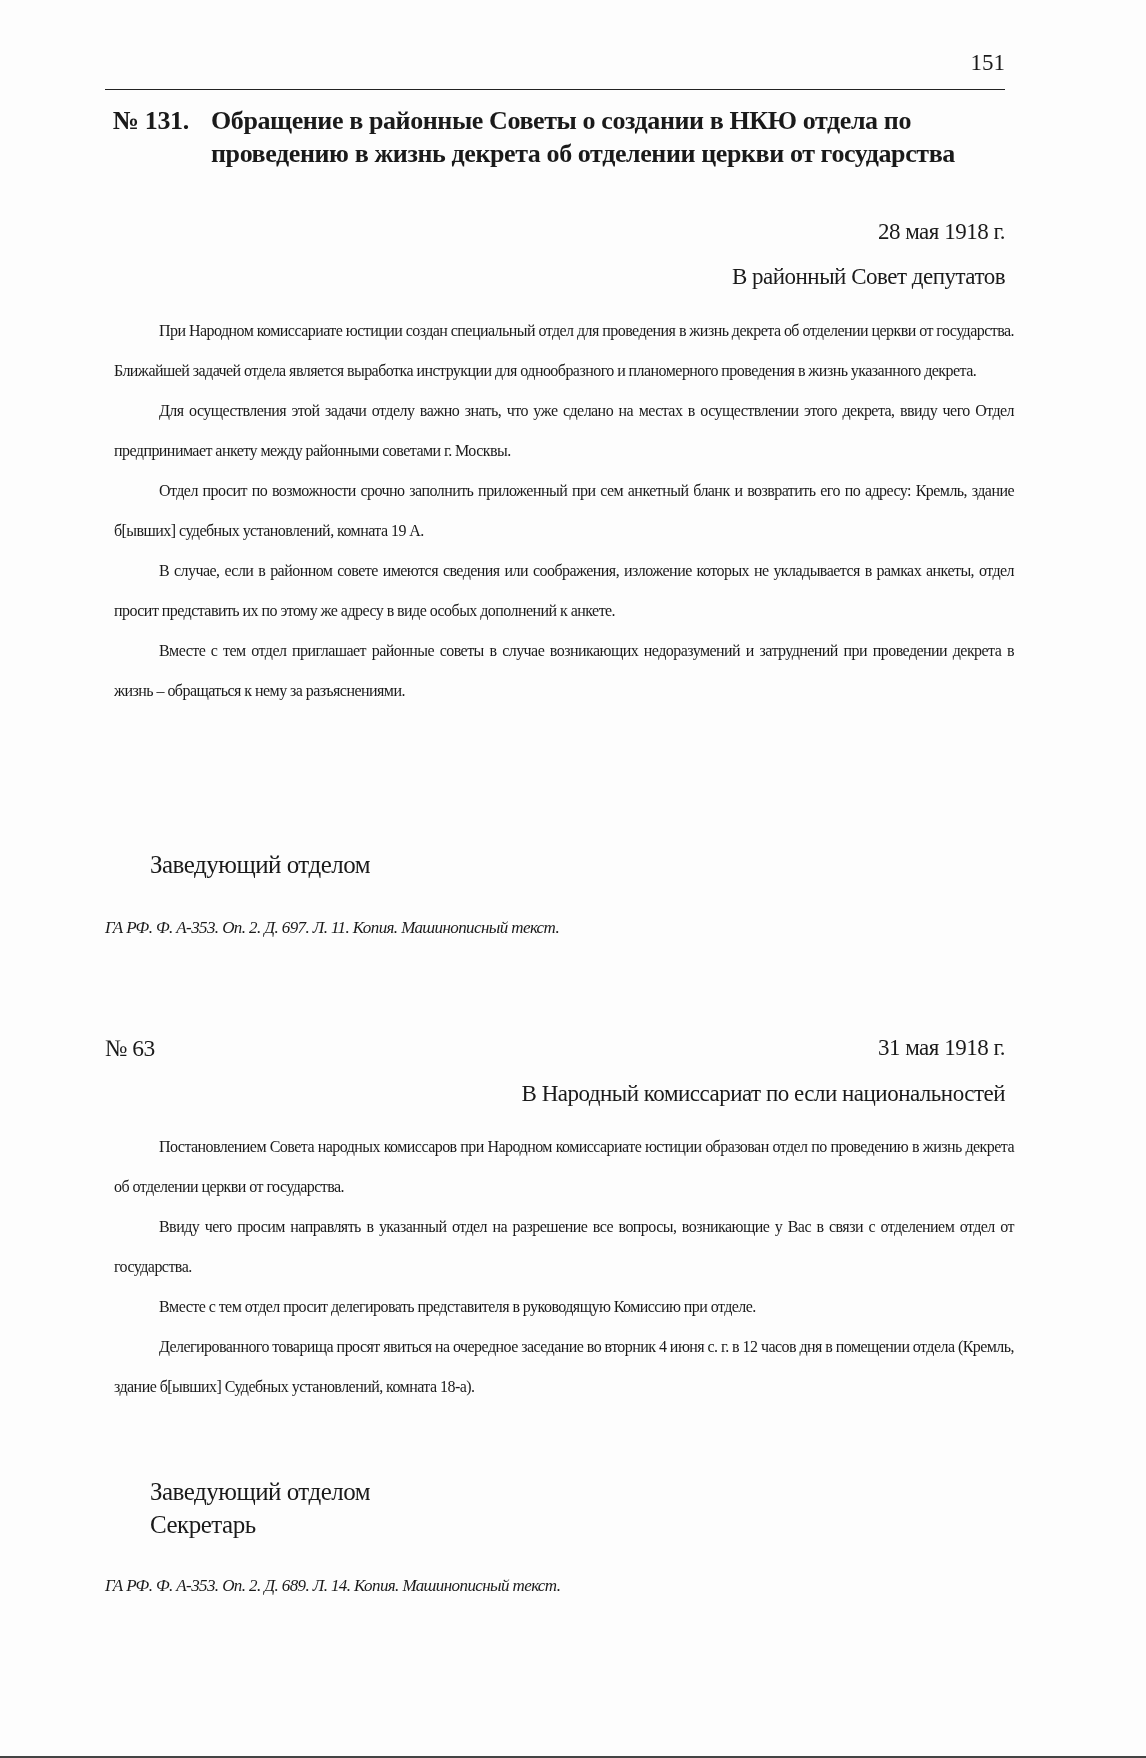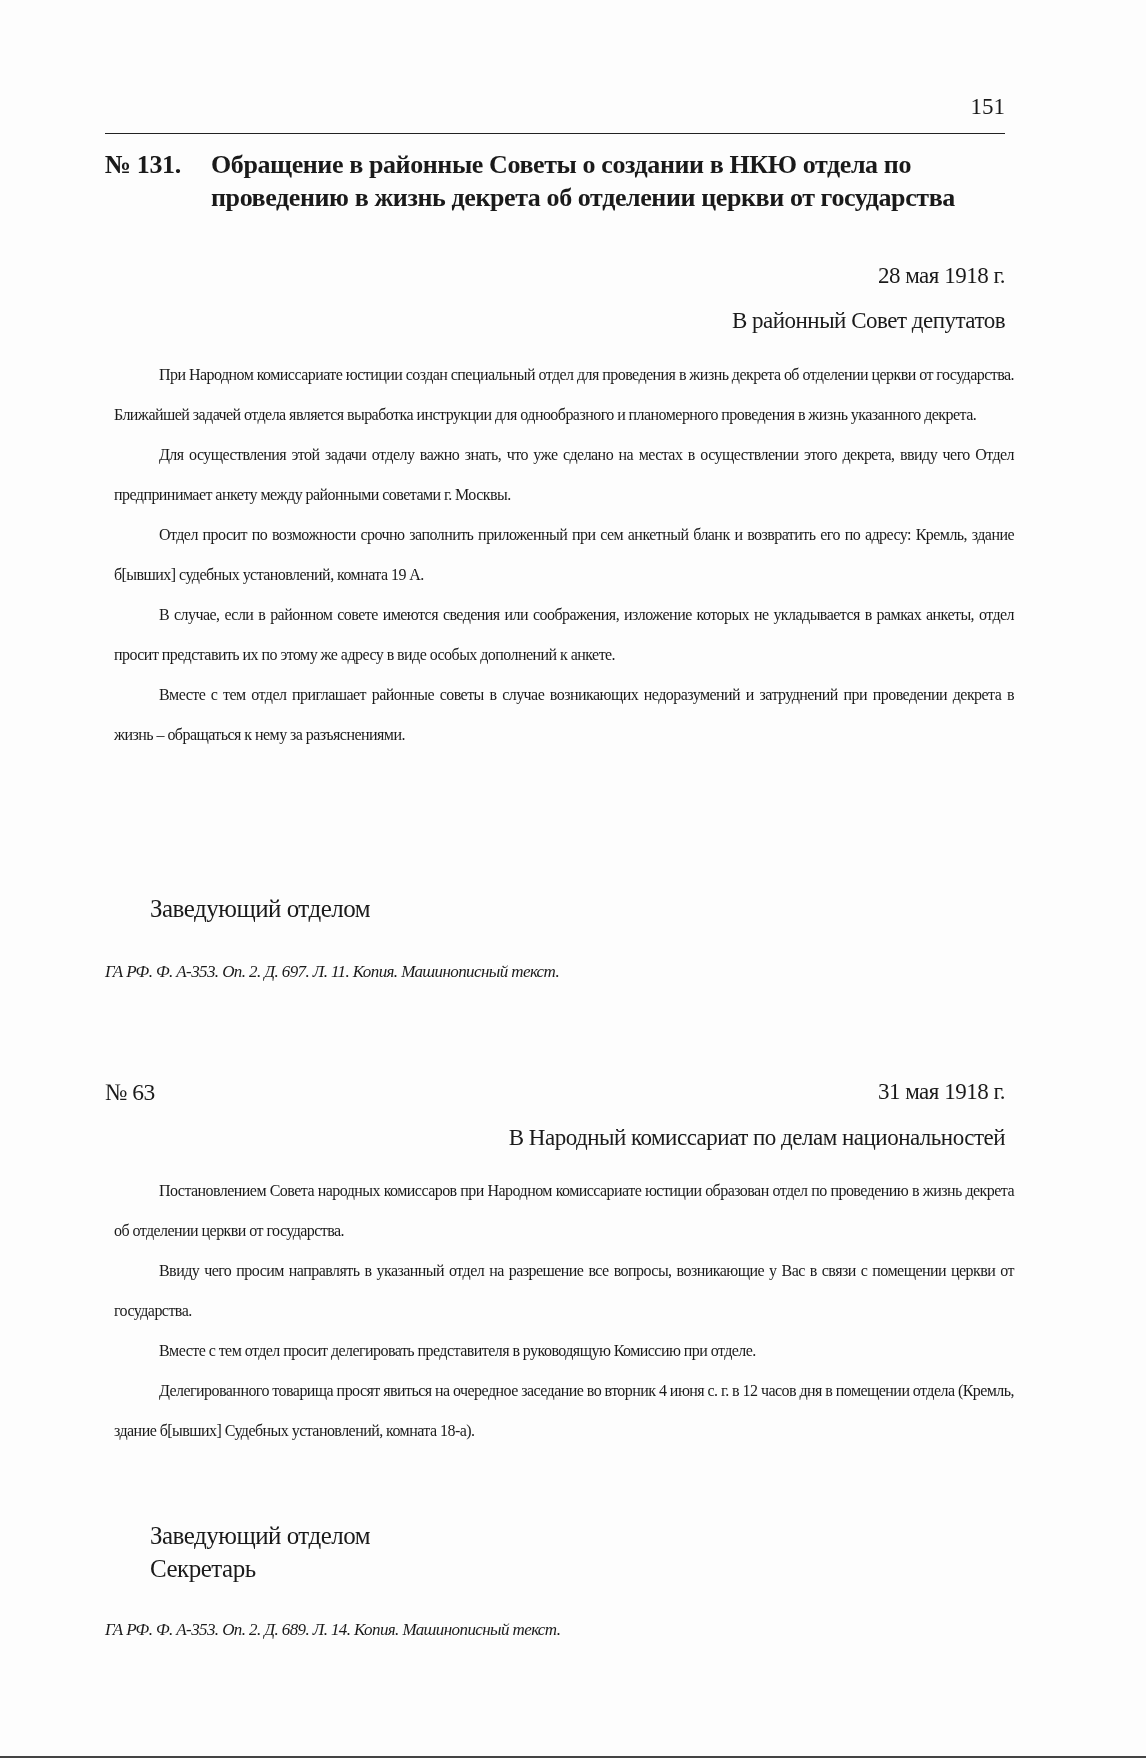--- a/index.html
+++ b/index.html
@@ -1,38 +1,38 @@
 <!DOCTYPE html>
 <html><head>
 <meta charset="utf-8">
 <style>
   html, body { margin: 0; padding: 0; background: #fdfdfd; }
   body {
     width: 1146px; height: 1758px; position: relative; overflow: hidden;
     font-family: "Liberation Serif", "DejaVu Serif", serif;
     color: #1a1a1a;
   }
-  .page { position: absolute; left: 105px; top: 0; width: 900px; height: 1310px; margin-top: 44px; }
+  .page { position: absolute; left: 105px; top: 0; width: 900px; height: 1310px; }
   .page-number {
     position: absolute; right: 0; top: 50px;
     font-size: 23px; line-height: 26px;
   }
   .header-rule {
     position: absolute; left: 0; right: 0; top: 89px;
     height: 0; border-top: 1.6px solid #222;
   }
   .bottom-rule {
     position: absolute; left: 0; top: 1756px; width: 1146px; height: 2px; background: #444;
   }
   .doc-title {
     position: absolute; left: 0; width: 900px;
     font-weight: bold; font-size: 26px; line-height: 33px;
     letter-spacing: -0.4px;
   }
-  .doc-title .num { position: absolute; left: 0; top: 0; }
+  .doc-title .num { position: absolute; left: 8px; top: 0; }
   .doc-title .txt { display: block; padding-left: 106px; }
   .right-line {
     position: absolute; right: 0; text-align: right;
     font-size: 23px; line-height: 30px; letter-spacing: -0.5px; white-space: nowrap;
   }
   .left-line {
     position: absolute; left: 0;
     font-size: 23.5px; line-height: 30px; letter-spacing: -0.5px; white-space: nowrap; text-align: center;
   }
   .body-text {
@@ -77,25 +77,25 @@
 
   <div class="signature" style="top:848px;">
     <div>Заведующий отделом</div>
   </div>
 
   <div class="archive-ref" style="top:913px;">ГА РФ. Ф. А-353. Оп. 2. Д. 697. Л. 11. Копия. Машинописный текст.</div>
 
 
   <div class="left-line" style="top:1033px;">№ 63</div>
   <div class="right-line" style="top:1033px;">31 мая 1918 г.</div>
-  <div class="right-line" style="top:1079px;">В Народный комиссариат по делам национальностей</div>
+  <div class="right-line" style="top:1079px;">В Народный комиссариат по если национальностей</div>
 
   <div class="body-text" style="top:1127px;">
     <p>Постановлением Совета народных комиссаров при Народном комис­сариате юстиции образован отдел по проведению в жизнь декрета об от­делении церкви от государства.</p>
-    <p>Ввиду чего просим направлять в указанный отдел на разрешение все вопросы, возникающие у Вас в связи с помещении церкви от государства.</p>
+    <p>Ввиду чего просим направлять в указанный отдел на разрешение все вопросы, возникающие у Вас в связи с отделением отдел от государства.</p>
     <p>Вместе с тем отдел просит делегировать представителя в руководя­щую Комиссию при отделе.</p>
     <p>Делегированного товарища просят явиться на очередное заседание во вторник 4 июня с. г. в 12 часов дня в помещении отдела (Кремль, здание б[ывших] Судебных установлений, комната 18-а).</p>
   </div>
 
   <div class="signature" style="top:1475px;">
     <div>Заведующий отделом</div>
     <div>Секретарь</div>
   </div>
 
   <div class="archive-ref" style="top:1571px;">ГА РФ. Ф. А-353. Оп. 2. Д. 689. Л. 14. Копия. Машинописный текст.</div>

